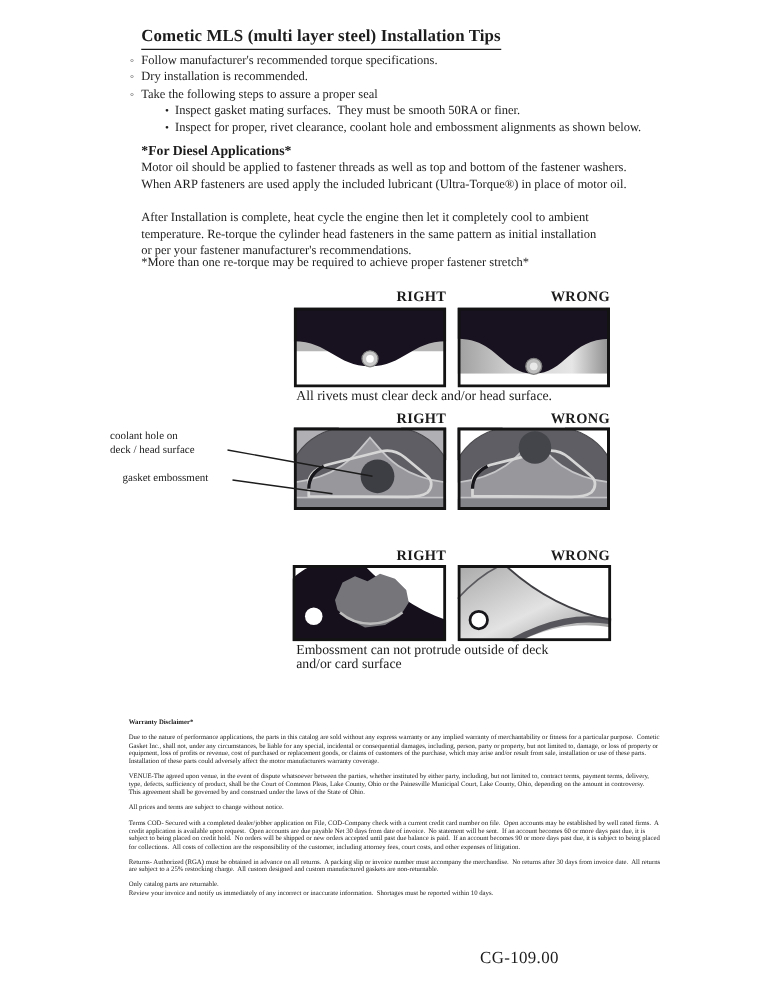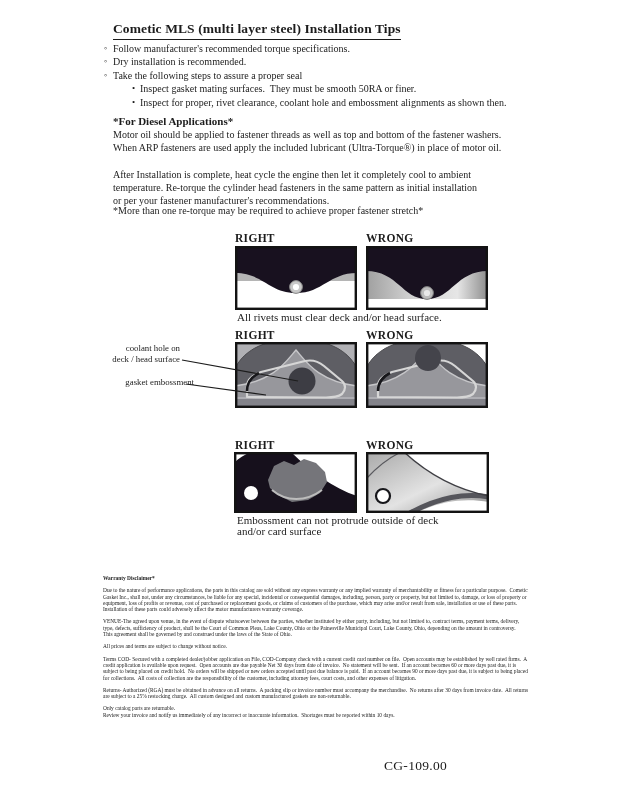--- a/index.html
+++ b/index.html
@@ -19,25 +19,25 @@
   .tip-row .mk { width:9px; font-size:9px; flex:0 0 auto; }
   .tip-row.sub { padding-left:28px; }
   .tip-row.sub .mk { width:8px; font-size:9px; }
 
   .diesel-h { left:113px; top:115px; font-size:11px; font-weight:bold; }
   .para { left:113px; width:440px; font-size:10px; line-height:13.2px; }
   .p1 { top:128px; }
   .p2 { top:168px; }
   .p3 { top:204px; }
 
-  .dg-h { width:122px; text-align:left; font-size:11.5px; font-weight:600; letter-spacing:.3px; }
+  .dg-h { width:122px; text-align:right; font-size:11.5px; font-weight:600; letter-spacing:.3px; }
   .dg-cap { font-size:11px; line-height:11px; white-space:pre-line; }
   .dg-box svg { display:block; }
 
-  .lbl { font-size:8.8px; line-height:10.5px; text-align:right; white-space:pre-line; }
+  .lbl { font-size:8.8px; line-height:10.5px; white-space:pre-line; }
 
   .legal { left:103px; top:575px; width:427px; font-size:5.4px; line-height:6.3px; color:#222; }
   .legal .lg-h { font-weight:bold; margin-bottom:6px; }
   .legal p { margin:0 0 6px 0; white-space:pre-wrap; }
 
   .pagecode { left:384px; top:758px; font-size:13.5px; letter-spacing:.3px; }
 </style>
 </head>
 <body>
 
@@ -57,21 +57,21 @@
     <div class="tip-row">
       <span class="mk">◦</span>
       <span class="pre">Take the following steps to assure a proper seal</span>
     </div>
     <div class="tip-row sub">
       <span class="mk">•</span>
       <span class="pre">Inspect gasket mating surfaces.  They must be smooth 50RA or finer.</span>
     </div>
     <div class="tip-row sub">
       <span class="mk">•</span>
-      <span class="pre">Inspect for proper, rivet clearance, coolant hole and embossment alignments as shown then.</span>
+      <span class="pre">Inspect for proper, rivet clearance, coolant hole and embossment alignments as shown below.</span>
     </div>
   </div>
 
   <div class="abs diesel-h">*For Diesel Applications*</div>
   <div class="abs para p1 pre">Motor oil should be applied to fastener threads as well as top and bottom of the fastener washers.
 When ARP fasteners are used apply the included lubricant (Ultra-Torque®) in place of motor oil.</div>
   <div class="abs para p2 pre">After Installation is complete, heat cycle the engine then let it completely cool to ambient
 temperature. Re-torque the cylinder head fasteners in the same pattern as initial installation
 or per your fastener manufacturer's recommendations.</div>
   <div class="abs para p3 pre">*More than one re-torque may be required to achieve proper fastener stretch*</div>

